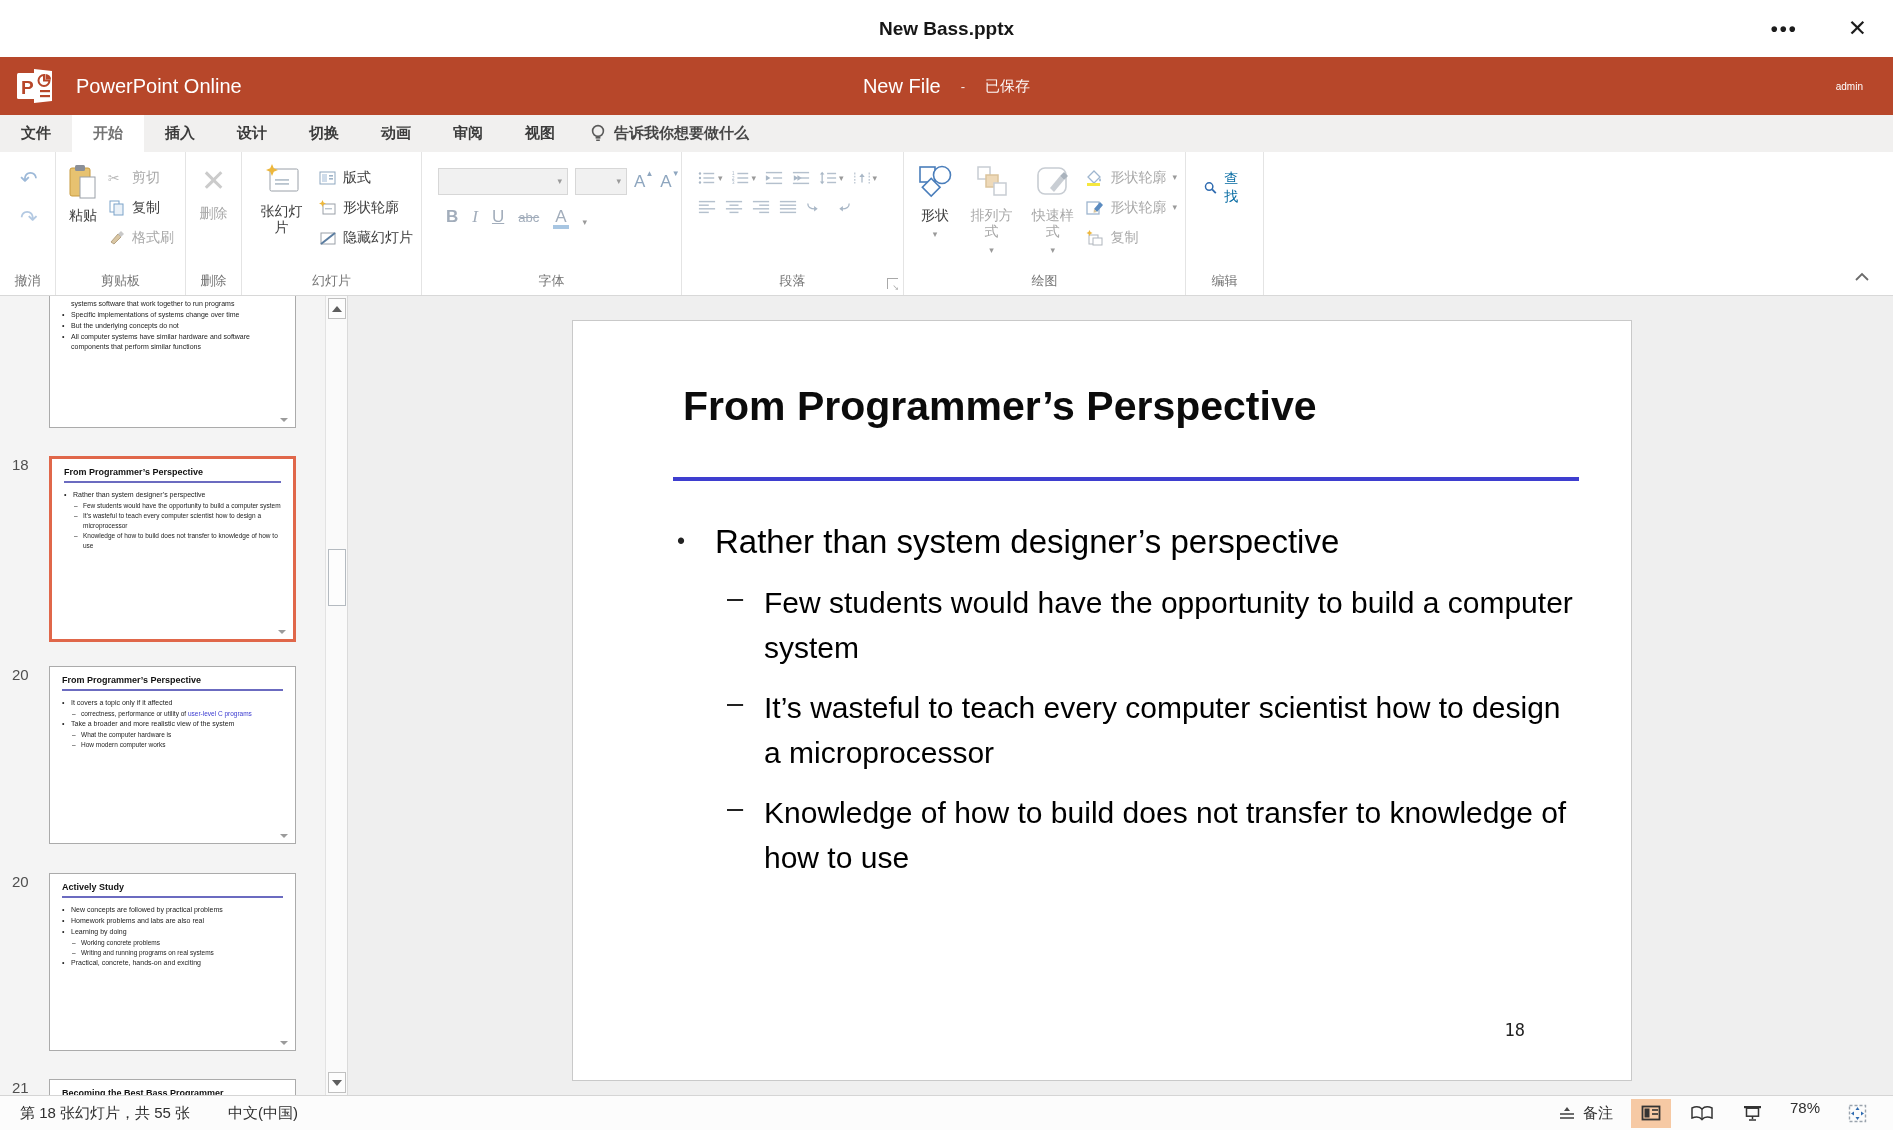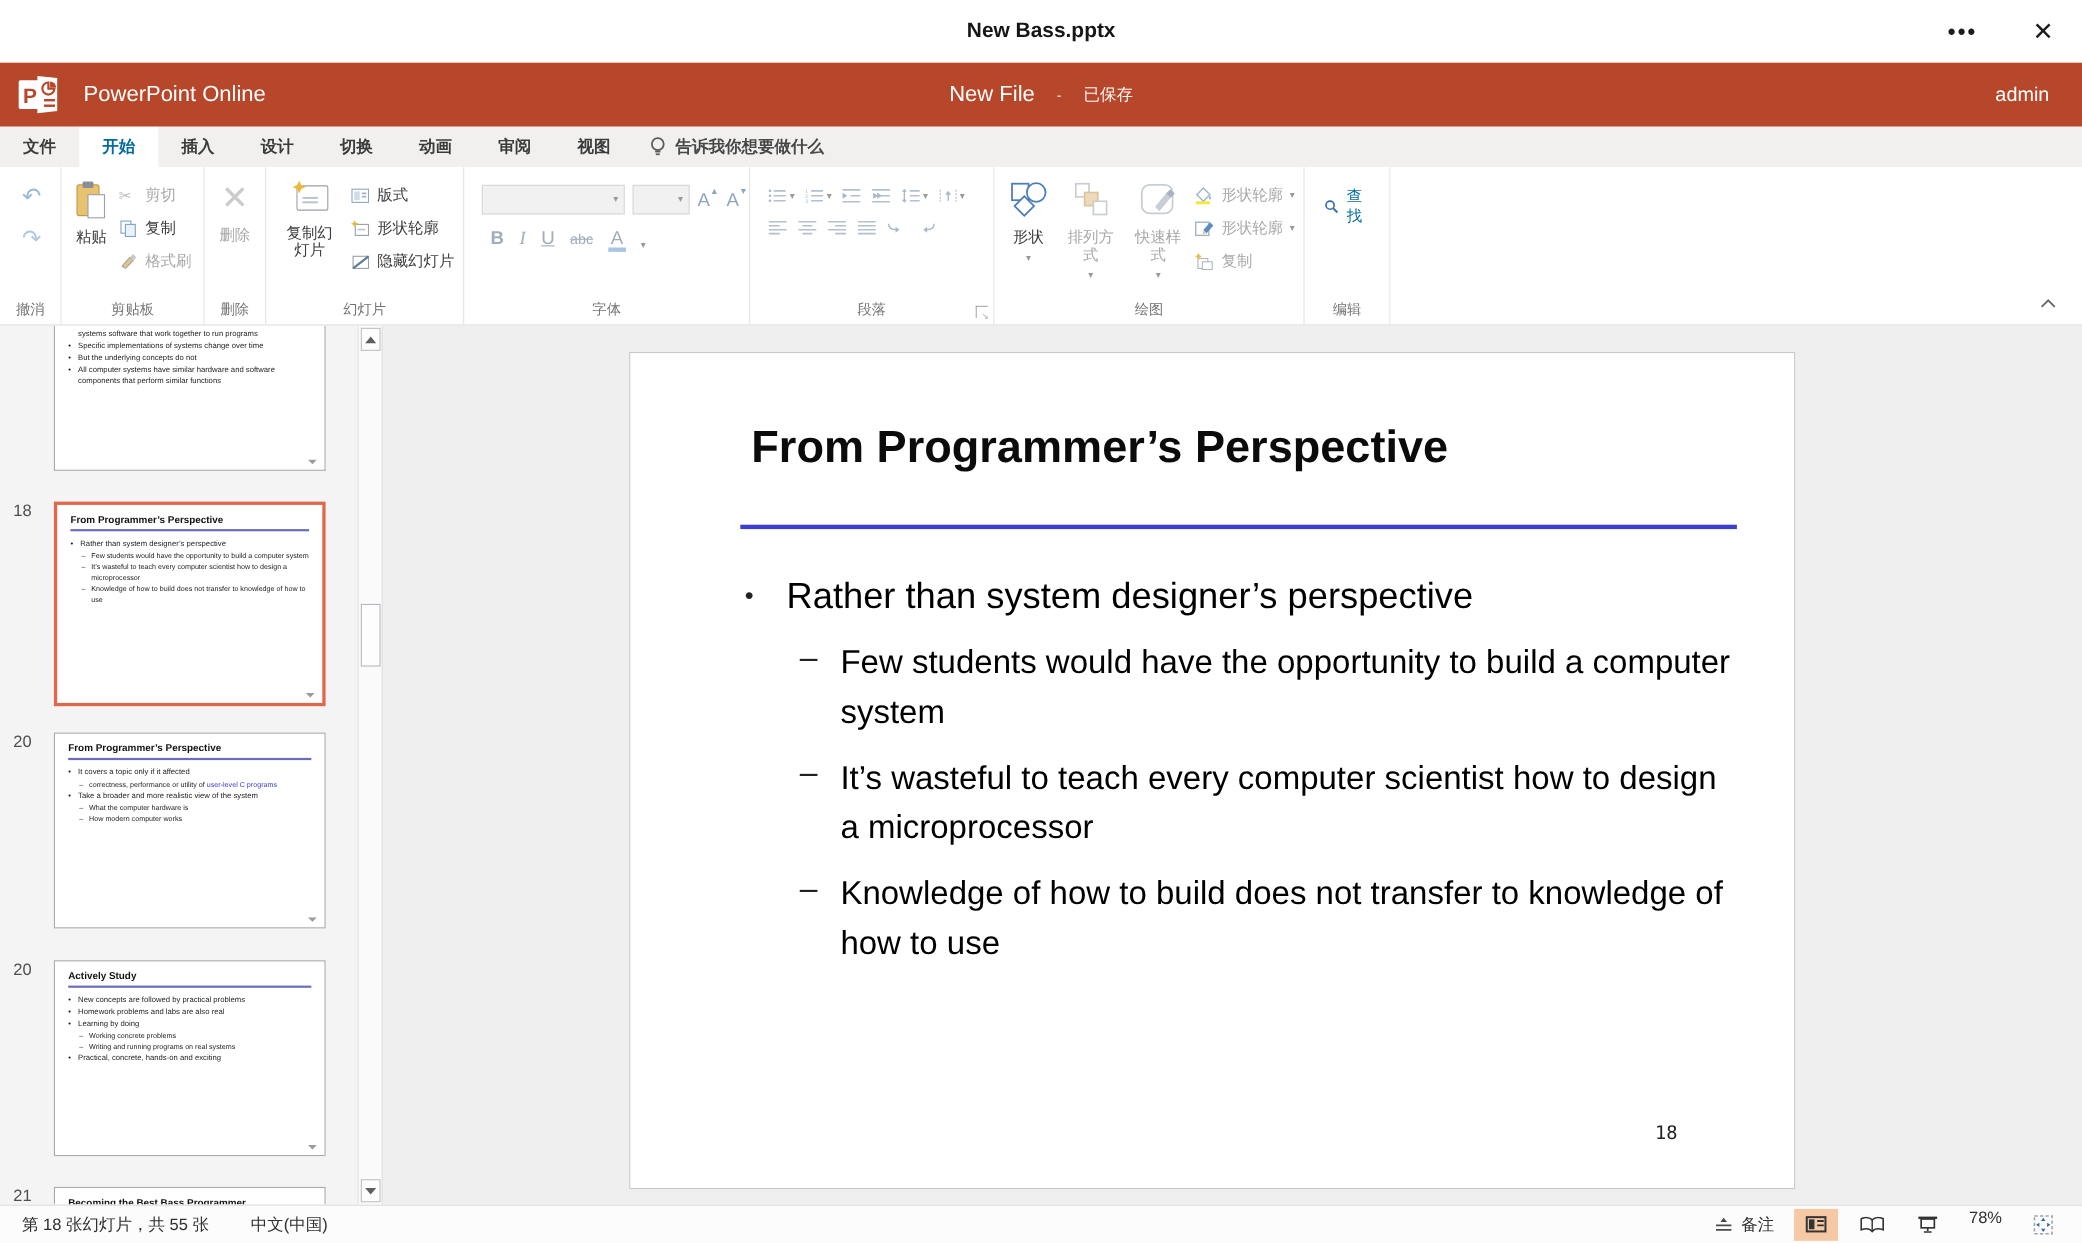--- a/index.html
+++ b/index.html
@@ -16,26 +16,26 @@
   .more-dots { font-size:20px; font-weight:700; letter-spacing:2px; color:#1c1c1c; line-height:1; }
   .close-x { font-size:23px; color:#1c1c1c; line-height:1; }
 
   
   .appbar { height:58px; background:#B7472A; color:#fff; display:flex; align-items:center; padding:0 30px 0 14px; position:relative; }
   .brand { display:flex; align-items:center; gap:20px; font-size:20px; font-weight:400; }
   .doc-center { position:absolute; left:50%; transform:translateX(-50%); display:flex; align-items:center; gap:20px; }
   .doc-name { font-size:20px; }
   .doc-dash { font-size:13px; opacity:.9; }
   .doc-saved { font-size:15px; opacity:.95; }
-  .appbar .user { margin-left:auto; font-size:18px; }
+  .appbar .user { margin-left:auto; font-size:10px; }
 
   
   .tabstrip { height:37px; background:#f1f0ef; display:flex; align-items:stretch;font-weight:bold; }
   .tab { padding:0 21px; display:flex; align-items:center; font-size:15px; color:#3b3b3b; cursor:default; }
-  .tab.active { background:#fff; color:#0369a1; }
+  .tab.active { background:#fff; color:#737373; }
   .tellme { display:flex; align-items:center; gap:8px; margin-left:14px; color:#474747; font-size:15px; }
 
   
   .ribbon { height:144px; background:#fff; border-bottom:1px solid #d8d8d8; display:flex; position:relative; }
   .rgroup { position:relative; border-right:1px solid #e4e4e4; padding:10px 8px 26px; display:flex; gap:6px; align-items:flex-start; }
   .glabel { position:absolute; bottom:5px; left:0; right:0; text-align:center; font-size:13px; color:#757575; white-space:nowrap; }
   .undo-col { display:flex; flex-direction:column; gap:18px; padding:6px 12px 0; }
   .uarrow { font-size:21px; line-height:1; color:#9db9d8; }
   .uarrow.redo { color:#b3c9e2; }
   .bigbtn { display:flex; flex-direction:column; align-items:center; gap:7px; padding:2px 4px; font-size:14px; color:#3d3d3d; text-align:center; line-height:1.15; }
@@ -229,21 +229,21 @@
   </div>
 
   <div class="rgroup" style="width:180px;">
     <div class="bigbtn">
       <svg width="36" height="32" viewBox="0 0 36 32">
         <rect x="6" y="5" width="28" height="22" rx="1.5" fill="#ffffff" stroke="#9aa0a8"></rect>
         <rect x="11" y="15" width="14" height="1.8" fill="#b9c4ce"></rect>
         <rect x="11" y="19" width="14" height="1.8" fill="#b9c4ce"></rect>
         <path d="M8 0 L9.8 4.2 L14 6 L9.8 7.8 L8 12 L6.2 7.8 L2 6 L6.2 4.2 Z" fill="#edb73c"></path>
       </svg>
-      <span>复制幻灯片</span>
+      <span>张幻灯片</span>
     </div>
     <div class="smallcol">
       <div class="smallbtn">
         <svg class="icon16" viewBox="0 0 18 16">
           <rect x="1" y="2" width="15" height="12" fill="#fff" stroke="#8fa8c0"></rect>
           <rect x="3" y="4" width="5" height="8" fill="#cfdcea"></rect>
           <rect x="10" y="5" width="4" height="1.6" fill="#9fb4c8"></rect>
           <rect x="10" y="8" width="4" height="1.6" fill="#9fb4c8"></rect>
         </svg>
         <span>版式</span>

